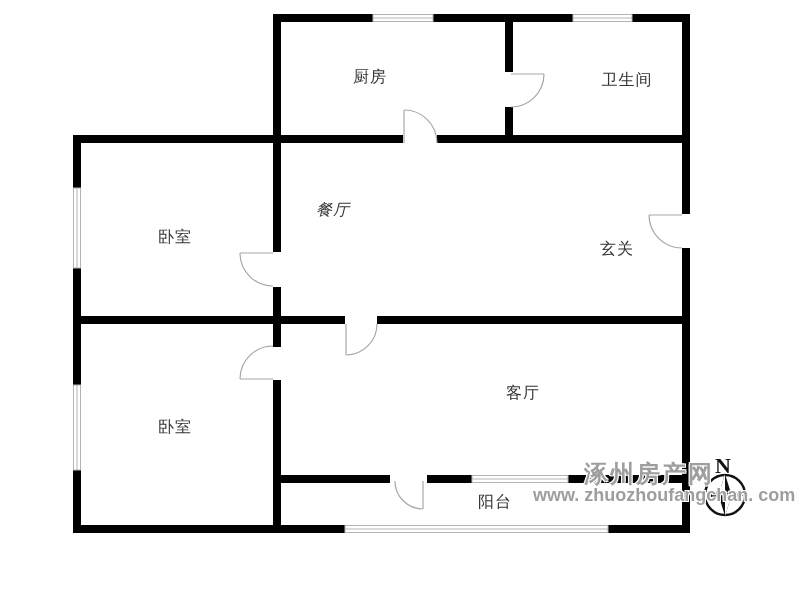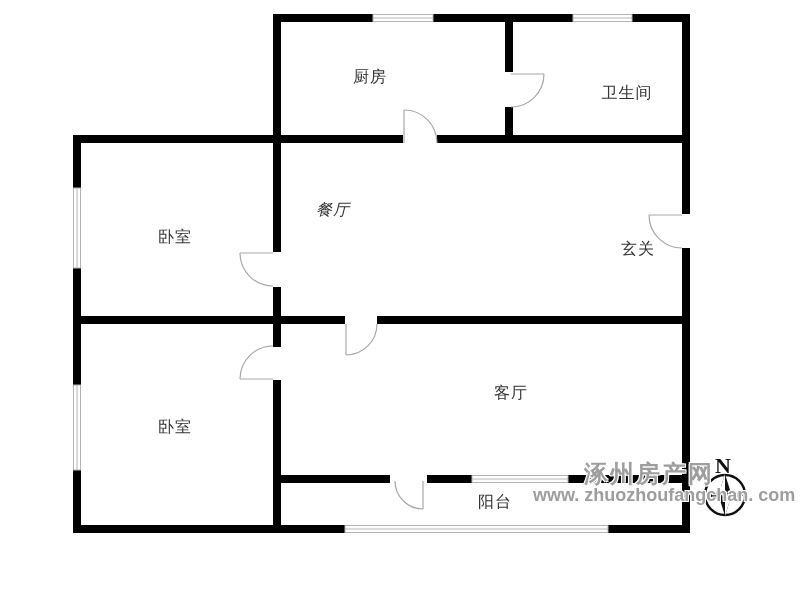--- a/index.html
+++ b/index.html
@@ -164,31 +164,31 @@
     <g>
       <circle cx="725" cy="495" r="20" fill="none" stroke="#111111" stroke-width="2.4"></circle>
       <polygon points="725,474 730,490 744,495 730,500 725,516 720,500 706,495 720,490" fill="#111111"></polygon>
       <polygon points="725,474 725,495 720,490" fill="#ffffff"></polygon>
       <polygon points="725,516 725,495 730,500" fill="#ffffff"></polygon>
     </g>
   </svg>
 
   <div class="room-label" style="left:370px; top:77px;">厨房</div>
 
-  <div class="room-label" style="left:627px; top:80px;margin-top:13px;">卫生间</div>
+  <div class="room-label" style="left:627px; top:80px;">卫生间</div>
 
   <div class="room-label" style="left:333px; top:210px;font-style:italic;">餐厅</div>
 
-  <div class="room-label" style="left:638px; top:249px;">玄关</div>
+  <div class="room-label" style="left:617px; top:249px;">玄关</div>
 
   <div class="room-label" style="left:175px; top:237px;">卧室</div>
 
   <div class="room-label" style="left:175px; top:427px;">卧室</div>
 
-  <div class="room-label" style="left:511px; top:393px;">客厅</div>
+  <div class="room-label" style="left:523px; top:393px;">客厅</div>
 
   <div class="room-label" style="left:495px; top:502px;">阳台</div>
 
   <div class="watermark-line" id="watermark-name">涿州房产网</div>
 
   <div class="watermark-line" id="watermark-url">www. zhuozhoufangchan. com</div>
 
   <div id="compass-n">N</div>
 
 </div>

